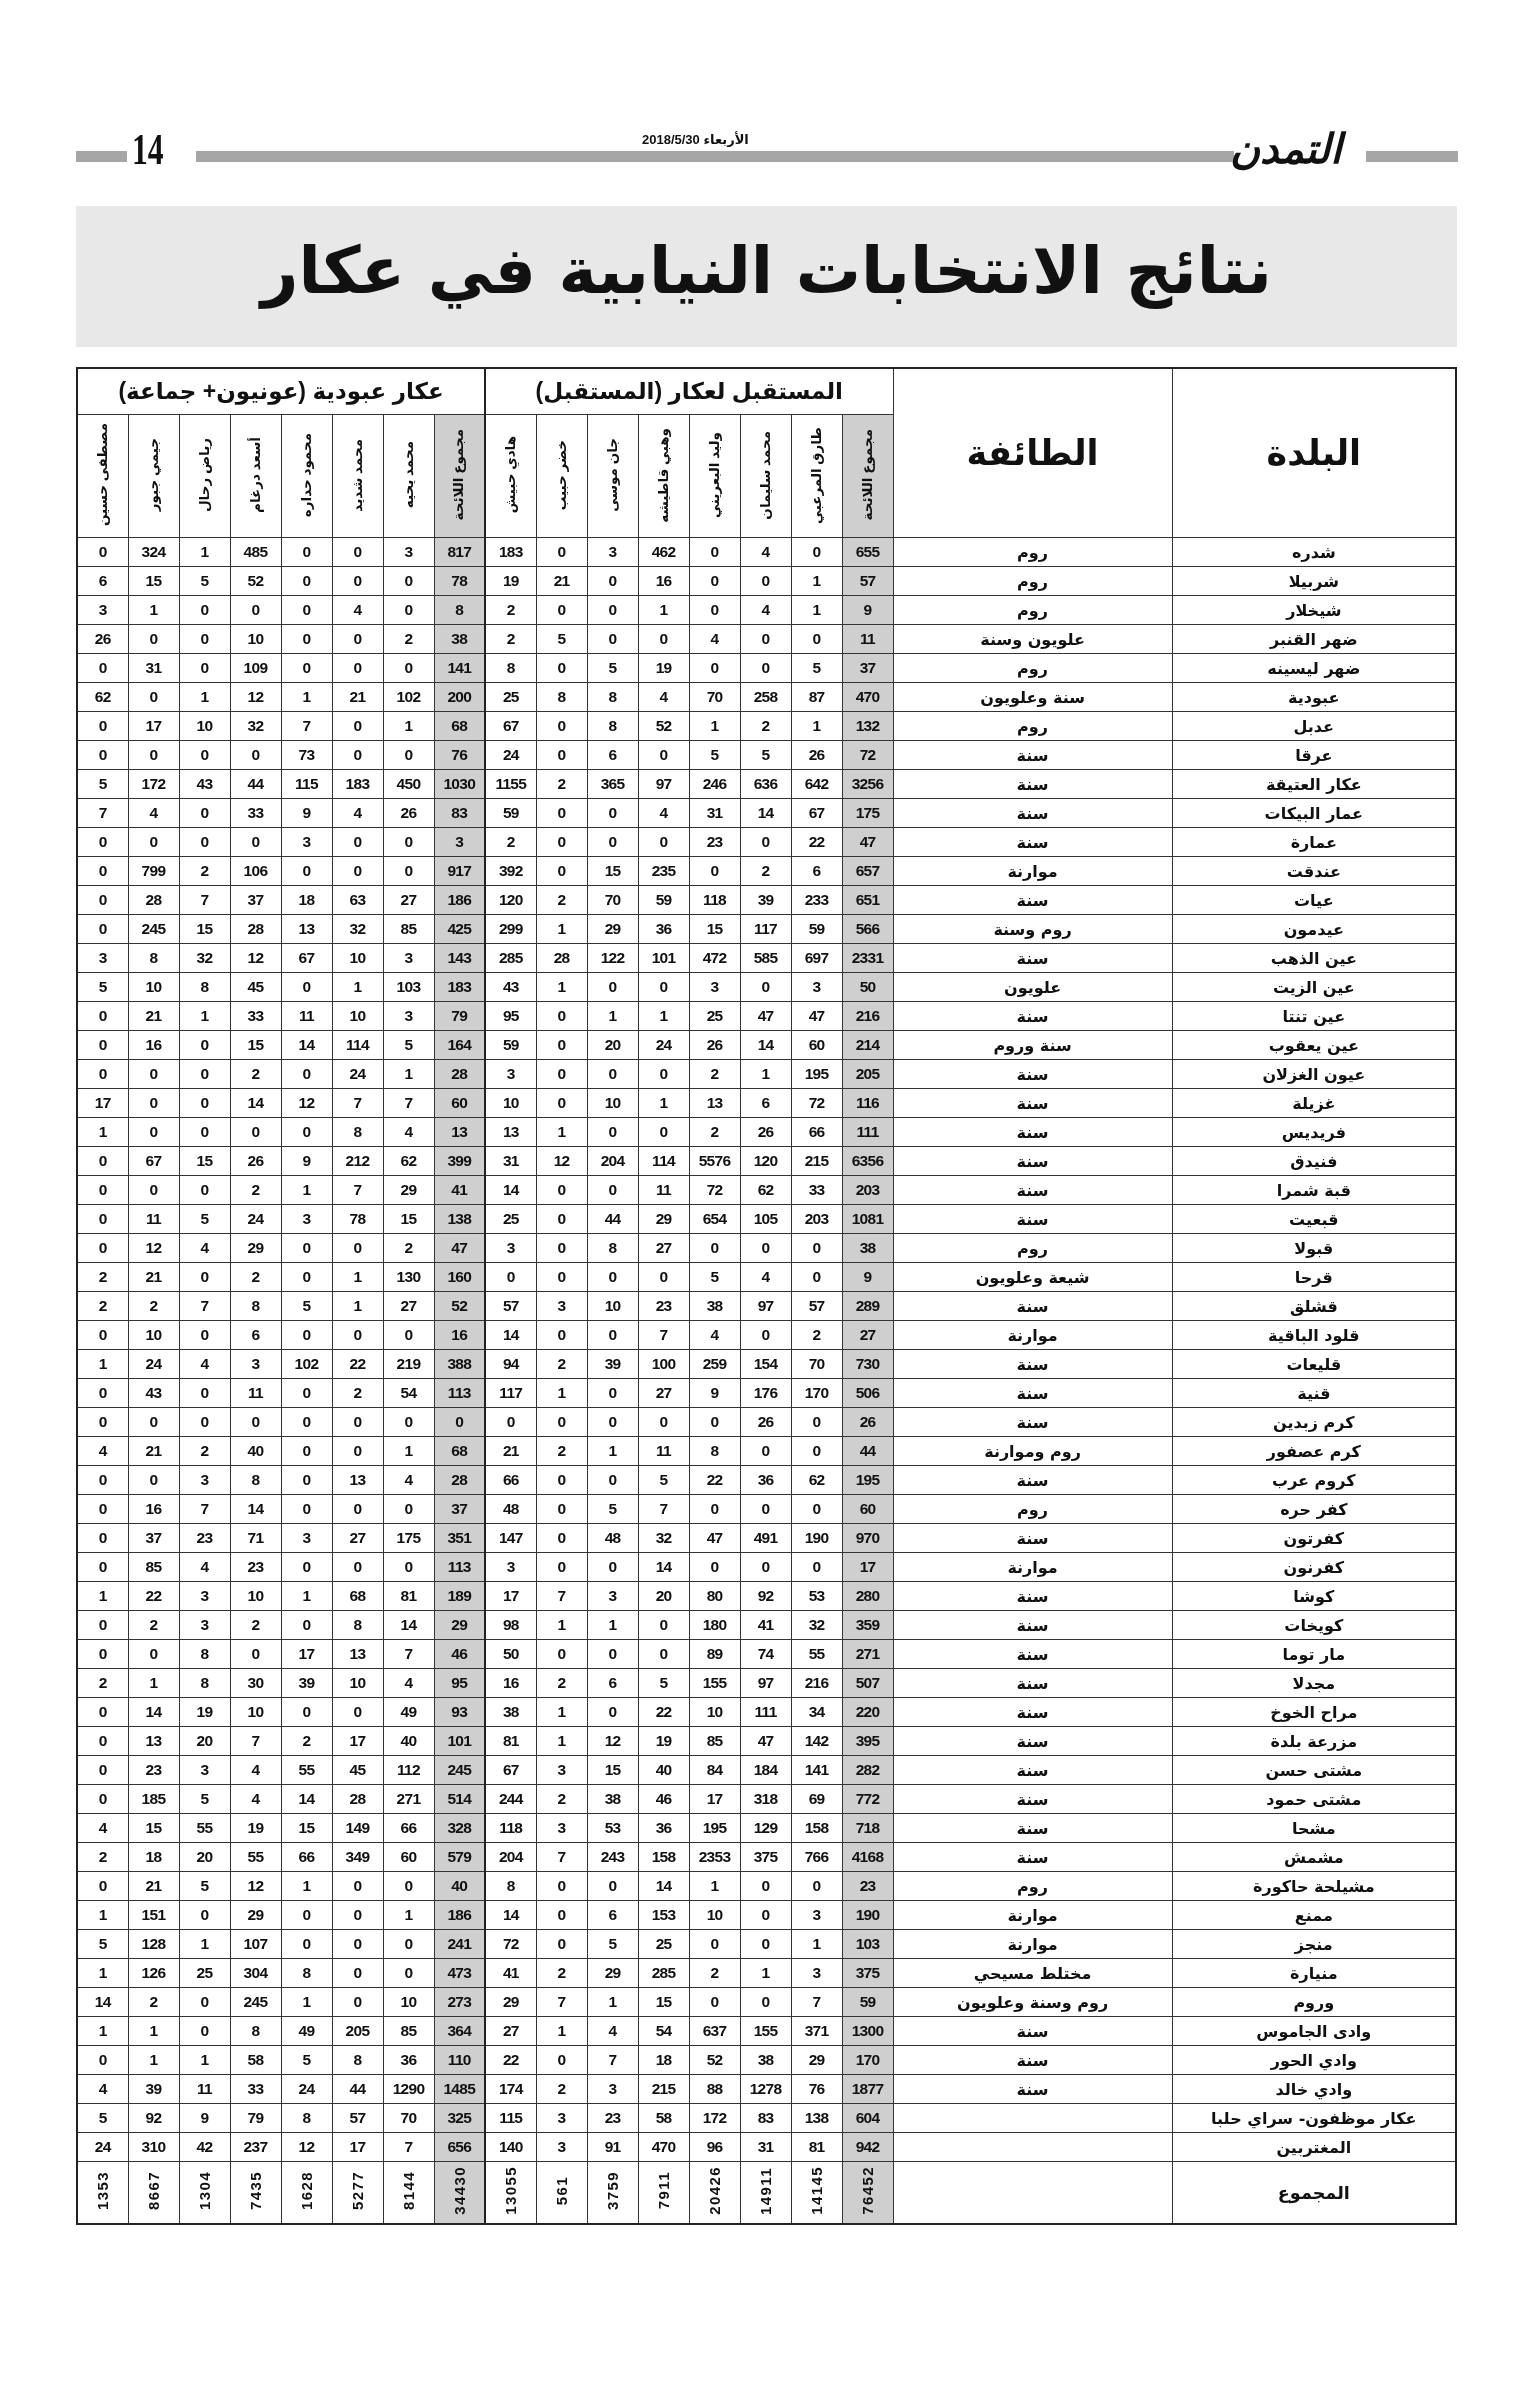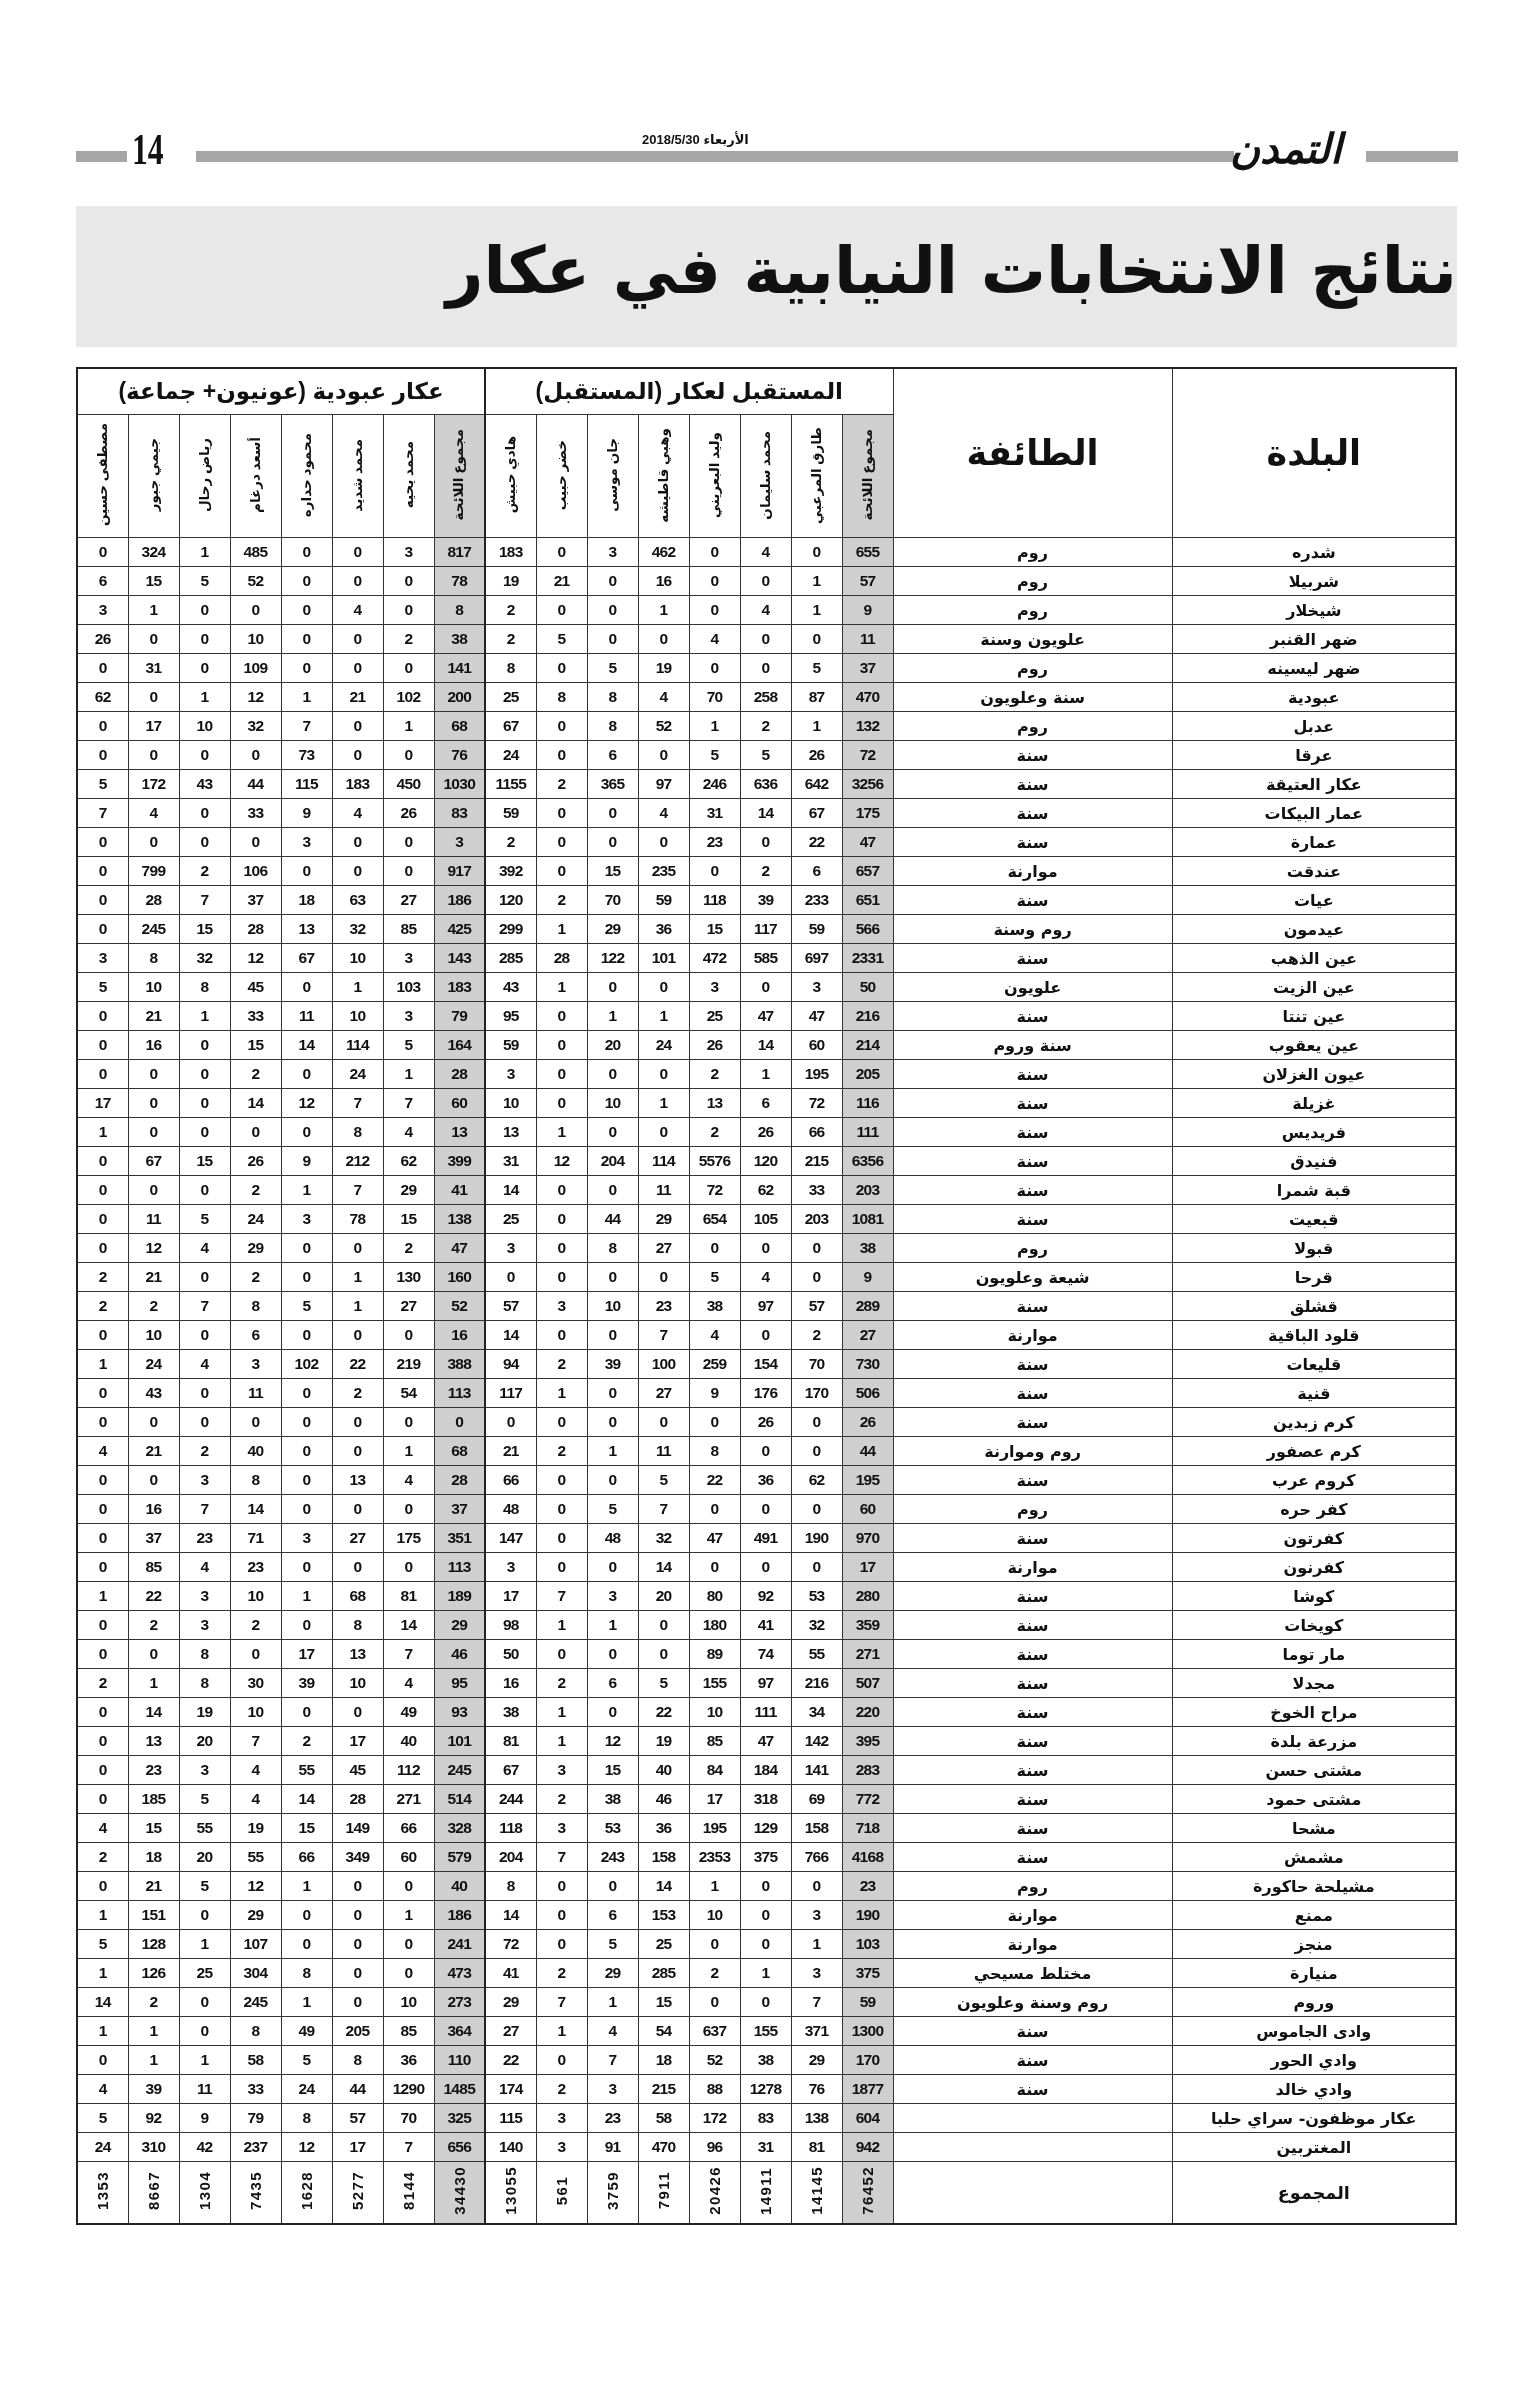--- a/index.html
+++ b/index.html
@@ -6,21 +6,21 @@
   body { width:1533px; height:2401px; position:relative; overflow:hidden;
          font-family:"Liberation Sans", "DejaVu Sans", sans-serif; color:#111; }
   .masthead { position:absolute; left:0; top:0; width:1533px; height:203px; }
   .bar { position:absolute; top:151px; height:10.8px; background:#a6a6a6; }
   .page-num { position:absolute; left:132px; top:127px; font-family:"Liberation Serif", serif;
               font-weight:bold; font-size:45px; line-height:45px; transform:scaleX(0.7); transform-origin:left; }
   .date { position:absolute; left:642px; top:132px; font-size:13px; font-weight:bold; direction:rtl; }
   .logo { position:absolute; left:1230px; top:125px; font-size:41px; font-weight:bold;
           font-family:"DejaVu Serif", serif; font-style:italic; direction:rtl;text-align:right; }
   .title-box { position:absolute; left:76px; top:206px; width:1381px; height:141px; background:#e8e8e8; }
-  .title-text { position:absolute; left:0; right:0; top:27px; text-align:right; direction:rtl;
+  .title-text { position:absolute; left:0; right:0; top:27px; text-align:center; direction:rtl;
                 font-size:65px; font-weight:bold; letter-spacing:1.4px; font-family:"DejaVu Sans", sans-serif; }
 
   table.results { position:absolute; left:76px; top:367px; width:1381px; border-collapse:collapse;
                   table-layout:fixed; border:2px solid #222; }
   table.results td, table.results th { border:1px solid #333; padding:0; text-align:center;
                   vertical-align:middle; overflow:hidden; }
   .grp { height:45px; font-size:23px; font-weight:bold; direction:rtl; }
   .cand { height:122px; }
   .cand span { display:inline-block; writing-mode:vertical-rl; transform:rotate(180deg);
                font-size:13.5px; font-weight:bold; white-space:nowrap; direction:rtl; }
@@ -933,21 +933,21 @@
         <td class="num">45</td>
         <td class="num">112</td>
         <td class="num shade">245</td>
         <td class="num thick-l">67</td>
         <td class="num">3</td>
         <td class="num">15</td>
         <td class="num">40</td>
         <td class="num">84</td>
         <td class="num">184</td>
         <td class="num">141</td>
-        <td class="num shade">283</td>
+        <td class="num shade">282</td>
         <td class="sect">سنة</td>
         <td class="town">مشتى حسن</td>
       </tr>
       <tr class="row">
         <td class="num">0</td>
         <td class="num">185</td>
         <td class="num">5</td>
         <td class="num">4</td>
         <td class="num">14</td>
         <td class="num">28</td>

